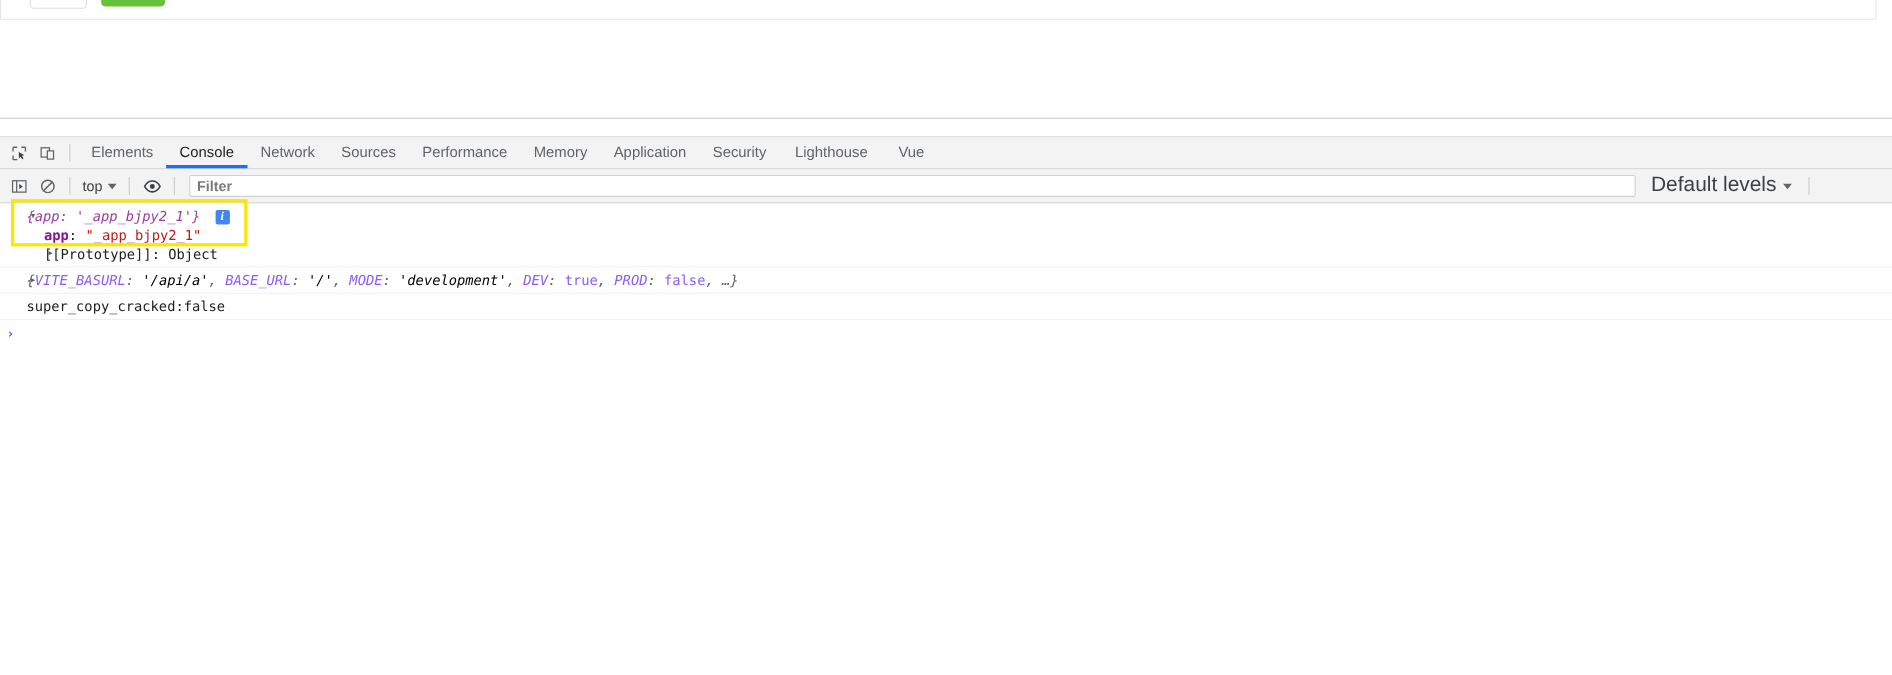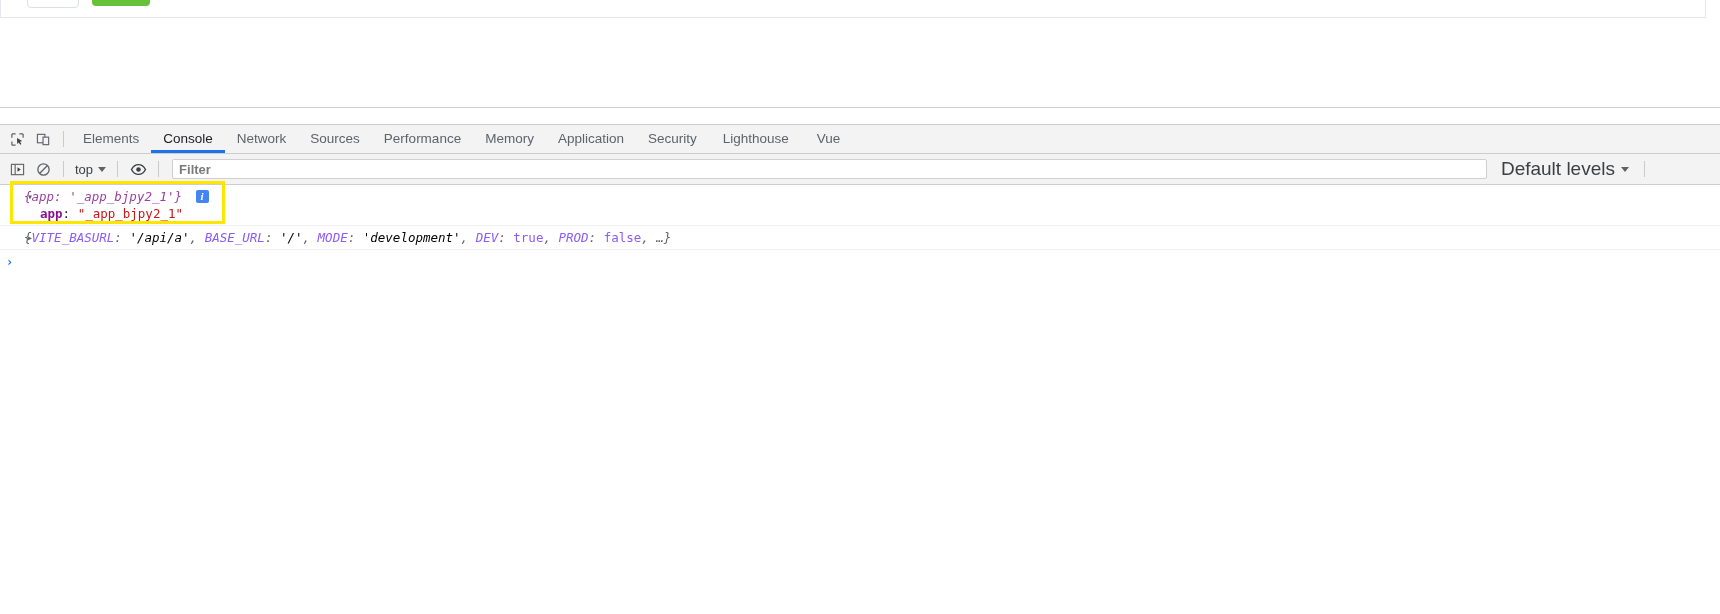--- a/index.html
+++ b/index.html
@@ -380,28 +380,35 @@
 
     <div class="msg">
       <div class="msg-inner" style="position:relative;">
         <span class="arrow down ar1"></span>
         <span class="obj-preview">{app: '_app_bjpy2_1'}</span>
         <span class="info-badge">i</span>
       </div>
       <div class="sub-line" style="position:relative;">
         <span class="prop-name">app</span><span class="plain">: </span><span class="str">"_app_bjpy2_1"</span>
       </div>
+      <div class="sub-line" style="position:relative;">
+        <span class="arrow right ar2"></span>
+        <span class="prop-proto">[[Prototype]]</span><span class="plain">: </span><span class="plain">Object</span>
+      </div>
     </div>
 
     <div class="msg">
       <div class="msg-inner" style="position:relative;">
         <span class="arrow right ar1"></span><span class="punc-i">{</span><span class="key-i">VITE_BASURL</span><span class="punc-i">: </span><span class="str-i">'/api/a'</span><span class="punc-i">, </span><span class="key-i">BASE_URL</span><span class="punc-i">: </span><span class="str-i">'/'</span><span class="punc-i">, </span><span class="key-i">MODE</span><span class="punc-i">: </span><span class="str-i">'development'</span><span class="punc-i">, </span><span class="key-i">DEV</span><span class="punc-i">: </span><span class="bool">true</span><span class="punc-i">, </span><span class="key-i">PROD</span><span class="punc-i">: </span><span class="bool">false</span><span class="punc-i">, …}</span>
       </div>
     </div>
 
+    <div class="msg">
+      <div class="msg-inner">super_copy_cracked:false</div>
+    </div>
 
     <div class="prompt-row">
       <span class="prompt-chev">›</span>
       <input class="prompt-input" type="text" style="">
     </div>
   </div>
 </div>
 
 <div class="annot-box" style="left:10px; top:181px; width:215px; height:43px;"></div>
 

